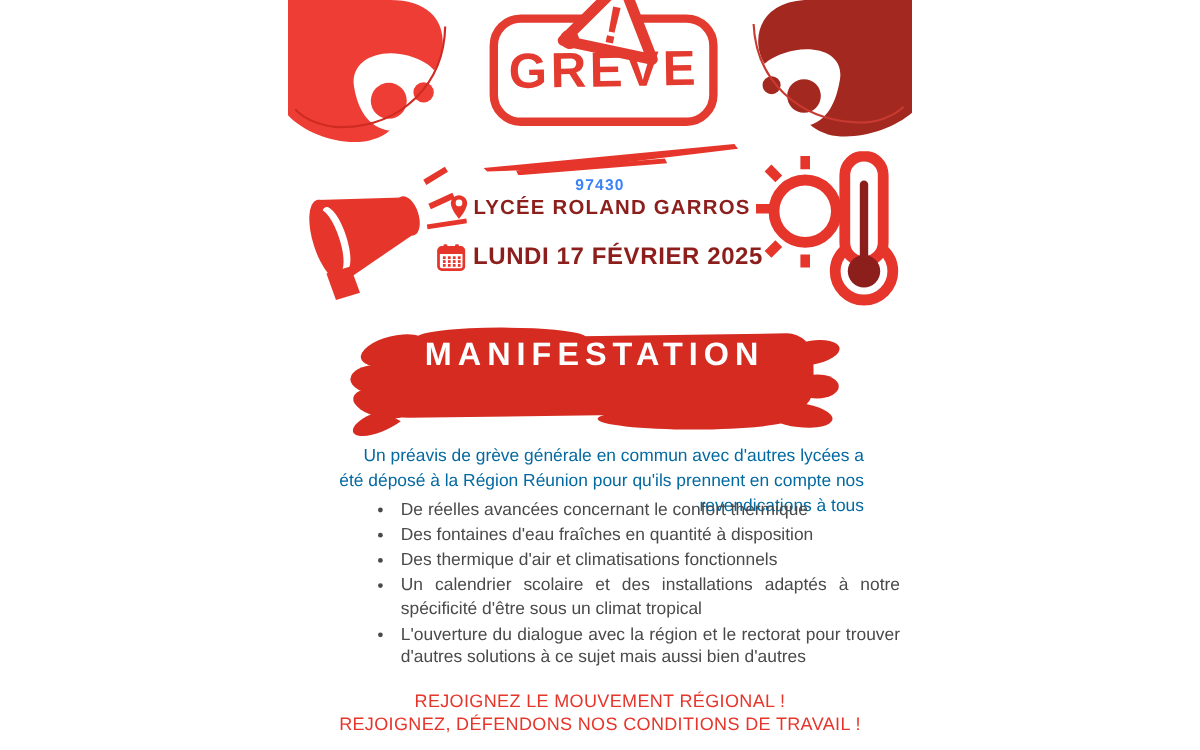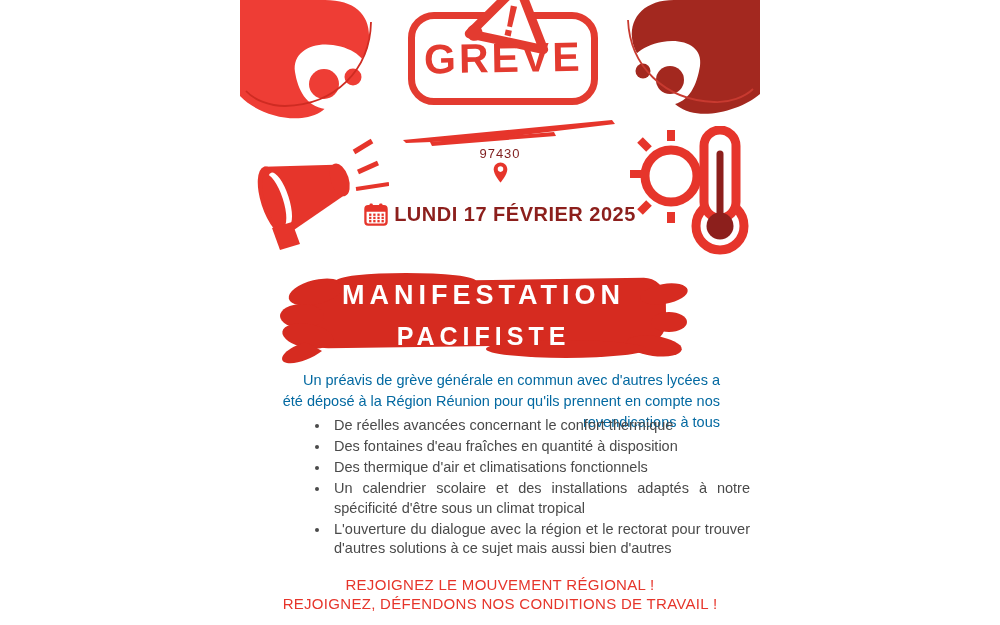--- a/index.html
+++ b/index.html
@@ -16,30 +16,30 @@
     border:7px solid #e33b30;border-radius:26px;
     display:flex;align-items:center;justify-content:center;
   }
   .greve-title{
     color:#e33b30;font-size:41px;font-weight:800;letter-spacing:3px;
     transform:rotate(-1deg);
   }
 
   
   .loc-block{left:0;top:146px;width:100%;text-align:center;}
-  .postal{color:#7f1d1d;font-size:13px;font-weight:400;letter-spacing:1px;}
+  .postal{color:#3b82f6;font-size:13px;font-weight:700;letter-spacing:1px;}
   .school-line{display:flex;align-items:center;justify-content:center;gap:5px;margin-top:1px;}
   .school{color:#8c1f1c;font-size:17px;font-weight:800;letter-spacing:1px;}
   .date-block{left:0;top:201px;width:100%;text-align:center;}
   .date-intro{color:#d84a3f;font-size:15px;font-weight:600;}
   .date-line{display:flex;align-items:center;justify-content:center;gap:6px;margin-top:2px;}
   .date{color:#8c1f1c;font-size:20px;font-weight:800;letter-spacing:0.5px;}
 
   
-  .banner{left:36px;top:264px;width:415px;height:102px;}
+  .banner{left:48px;top:264px;width:415px;height:102px;}
   .banner svg{position:absolute;left:0;top:0;}
   .banner-line{position:absolute;left:0;width:100%;text-align:center;color:#ffffff;font-weight:800;}
   .banner-line1{top:16px;font-size:27px;letter-spacing:5px;}
   .banner-line2{top:58px;font-size:25px;letter-spacing:5px;}
 
   
   .intro{left:40px;top:370px;width:440px;text-align:right;color:#0369a1;
          font-size:14.5px;line-height:21px;}
   .demands{left:72px;top:416px;width:420px;margin:0;padding:0 0 0 18px;color:#4a4a4a;
            font-size:14.5px;line-height:19.5px;}
@@ -114,20 +114,21 @@
       <circle cx="90" cy="100" r="13.5" fill="#8c1f1c"></circle>
     </svg>
 
     <div class="abs loc-block">
       <div class="postal">97430</div>
       <div class="school-line">
         <svg width="15" height="21" viewBox="0 0 24 34">
           <path d="M12,1 C5.9,1 1,5.9 1,12 c0,8.5 11,21 11,21 s11,-12.5 11,-21 C23,5.9 18.1,1 12,1 z" fill="#e6352b"></path>
           <circle cx="12" cy="11.5" r="4.5" fill="#ffffff"></circle>
         </svg>
+        <span class="school">LYCÉE ROLAND GARROS</span>
       </div>
     </div>
 
     <div class="abs date-block">
       <div class="date-line">
         <svg width="24" height="23" viewBox="0 0 26 25">
           <rect x="1.5" y="3.5" width="23" height="20" rx="3" fill="#ffffff" stroke="#e6352b" stroke-width="2.5"></rect>
           <path d="M4.5,3.5 h17 a3,3 0 0 1 3,3 v3 h-23 v-3 a3,3 0 0 1 3,-3 z" fill="#e6352b"></path>
           <rect x="6" y="0.5" width="3.5" height="5" rx="1.2" fill="#e6352b"></rect>
           <rect x="16.5" y="0.5" width="3.5" height="5" rx="1.2" fill="#e6352b"></rect>
@@ -159,21 +160,20 @@
           <ellipse cx="32" cy="72" rx="26" ry="12" transform="rotate(10 32 72)"></ellipse>
           <path d="M30,78 C10,84 2,94 8,98 C16,102 34,96 46,87 Z"></path>
           <ellipse cx="388" cy="30" rx="24" ry="10" transform="rotate(-10 388 30)"></ellipse>
           <ellipse cx="393" cy="58" rx="18" ry="10"></ellipse>
           <ellipse cx="378" cy="82" rx="28" ry="10" transform="rotate(7 378 82)"></ellipse>
           <ellipse cx="130" cy="17" rx="70" ry="8"></ellipse>
           <ellipse cx="290" cy="85" rx="80" ry="9"></ellipse>
         </g>
       </svg>
       <div class="banner-line banner-line1">MANIFESTATION</div>
-      <div class="banner-line banner-line2">PACIFISTE</div>
     </div>
 
     <div class="abs intro">Un préavis de grève générale en commun avec d'autres lycées a été déposé à la Région Réunion pour qu'ils prennent en compte nos revendications à tous</div>
 
     <ul class="abs demands">
       <li>De réelles avancées concernant le confort thermique</li>
       <li>Des fontaines d'eau fraîches en quantité à disposition</li>
       <li>Des thermique d'air et climatisations fonctionnels</li>
       <li>Un calendrier scolaire et des installations adaptés à notre spécificité d'être sous un climat tropical</li>
       <li>L'ouverture du dialogue avec la région et le rectorat pour trouver d'autres solutions à ce sujet mais aussi bien d'autres</li>

